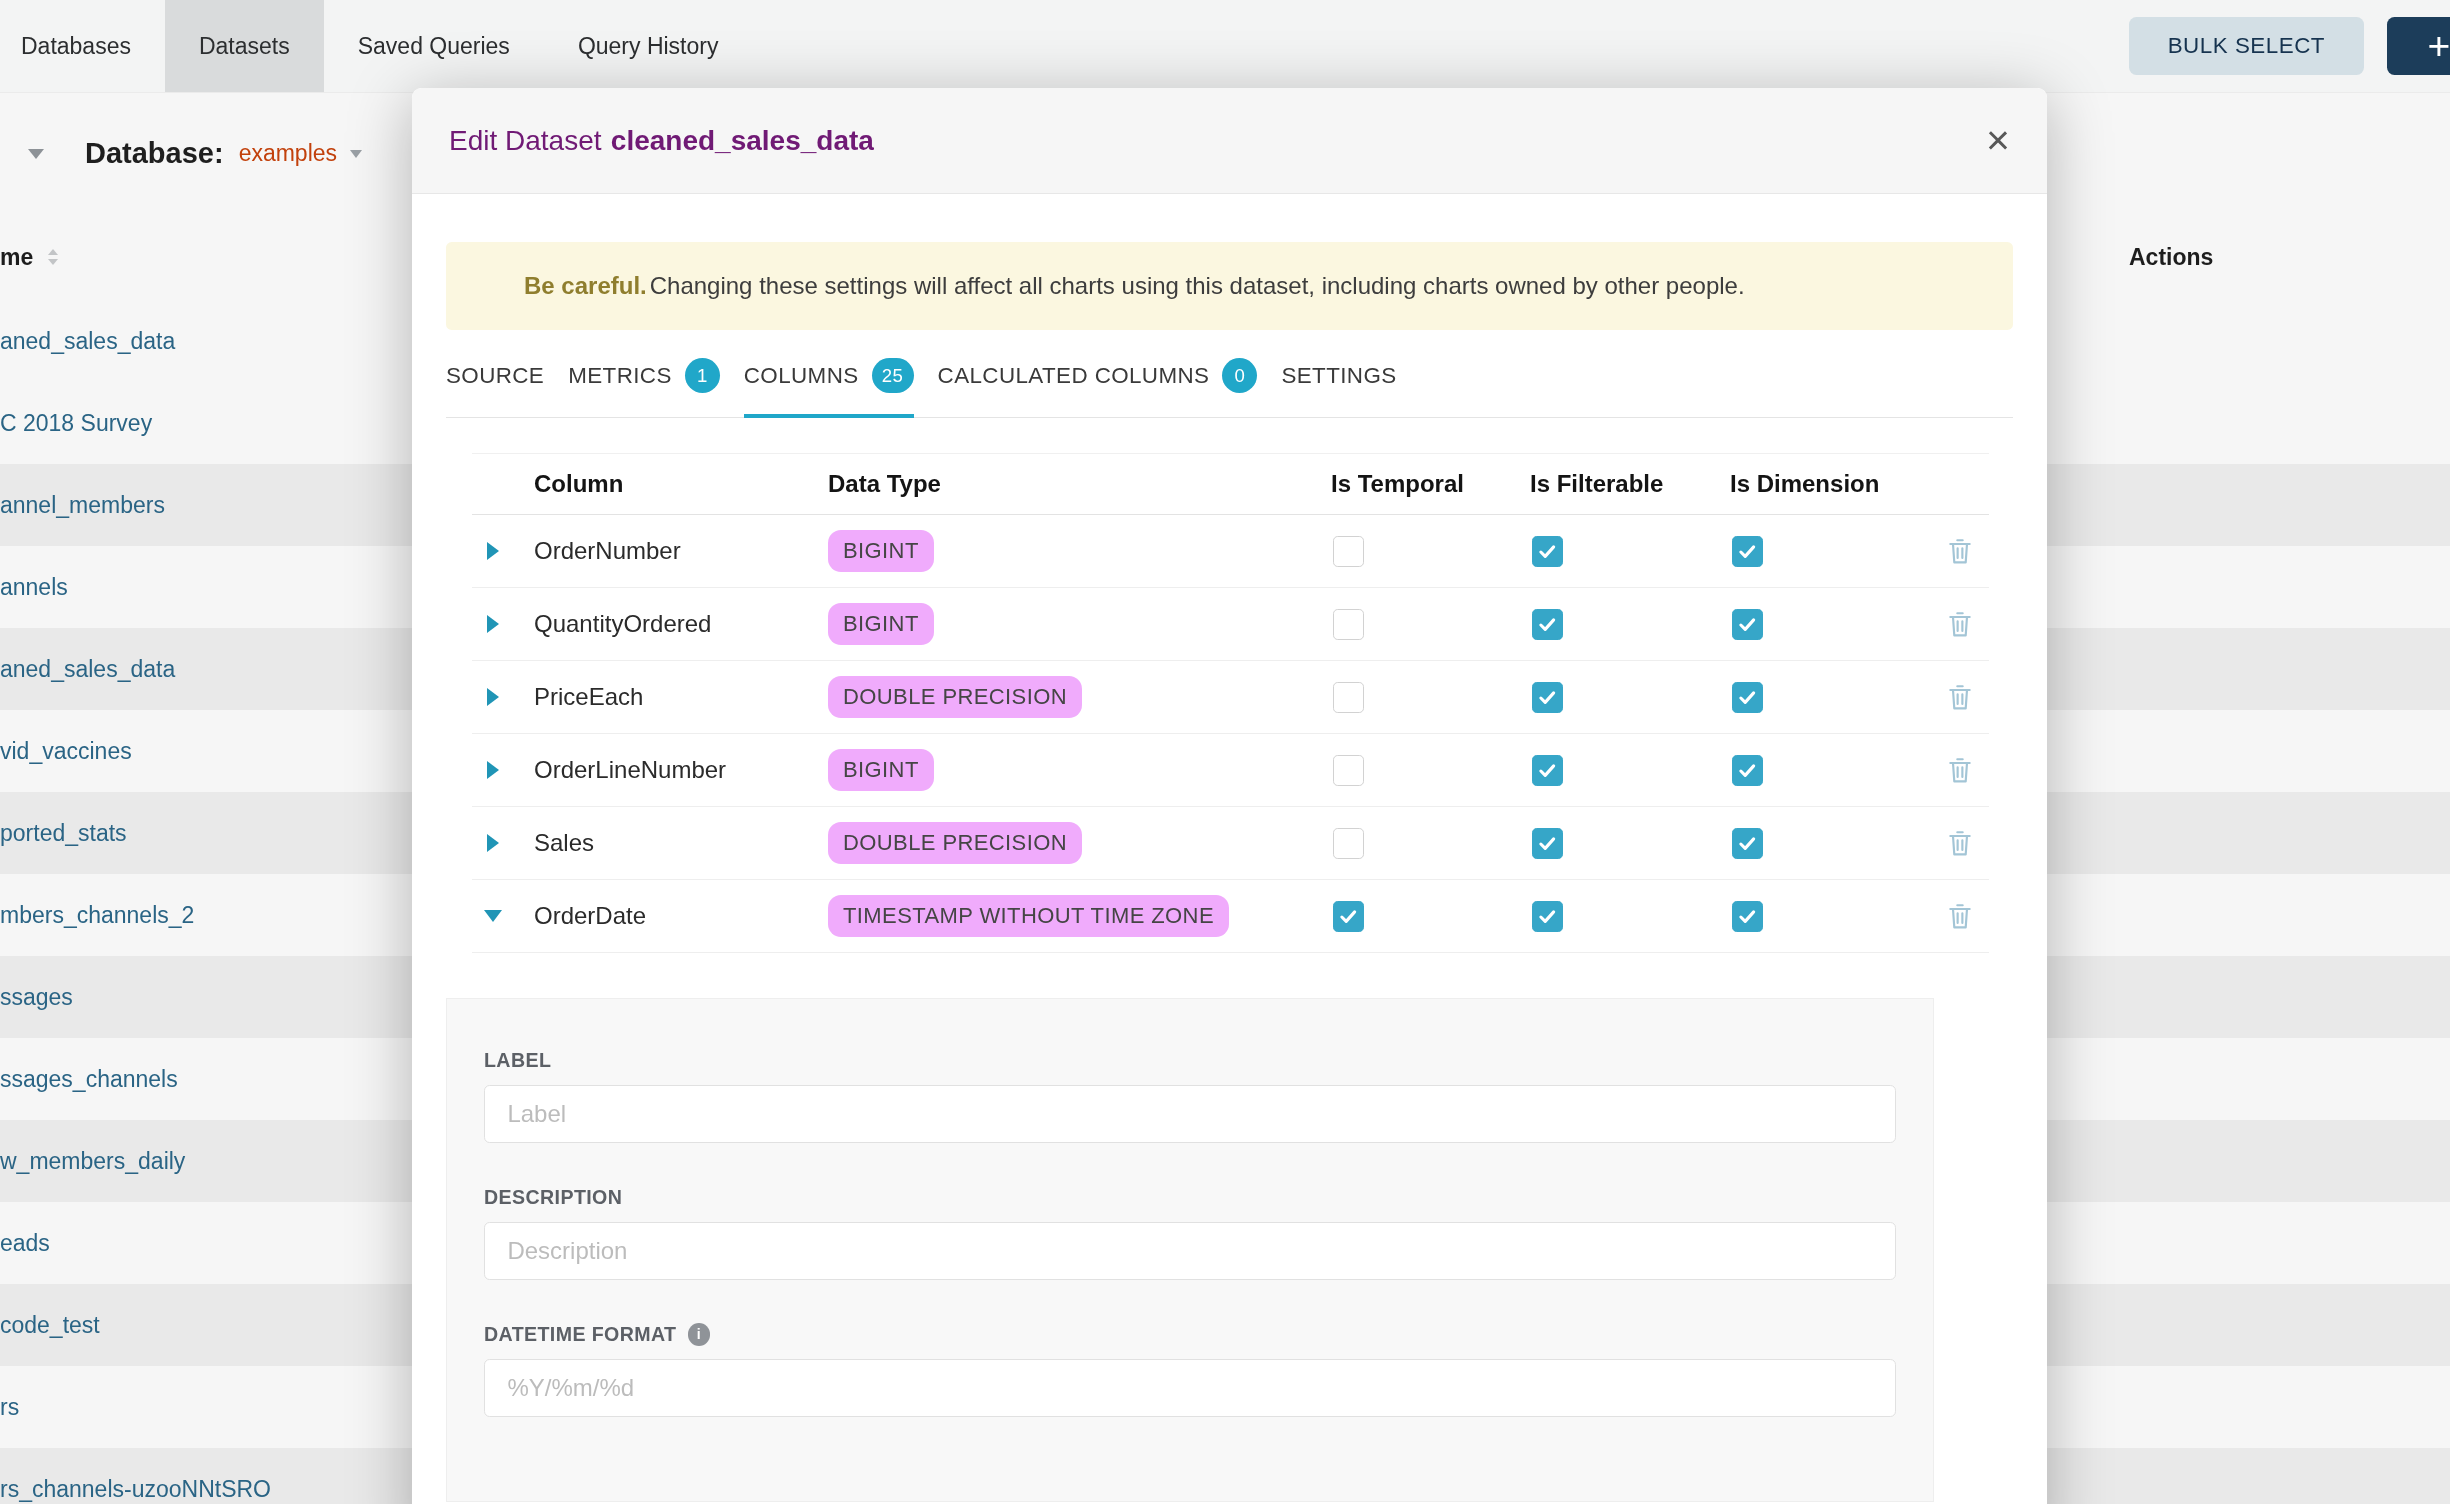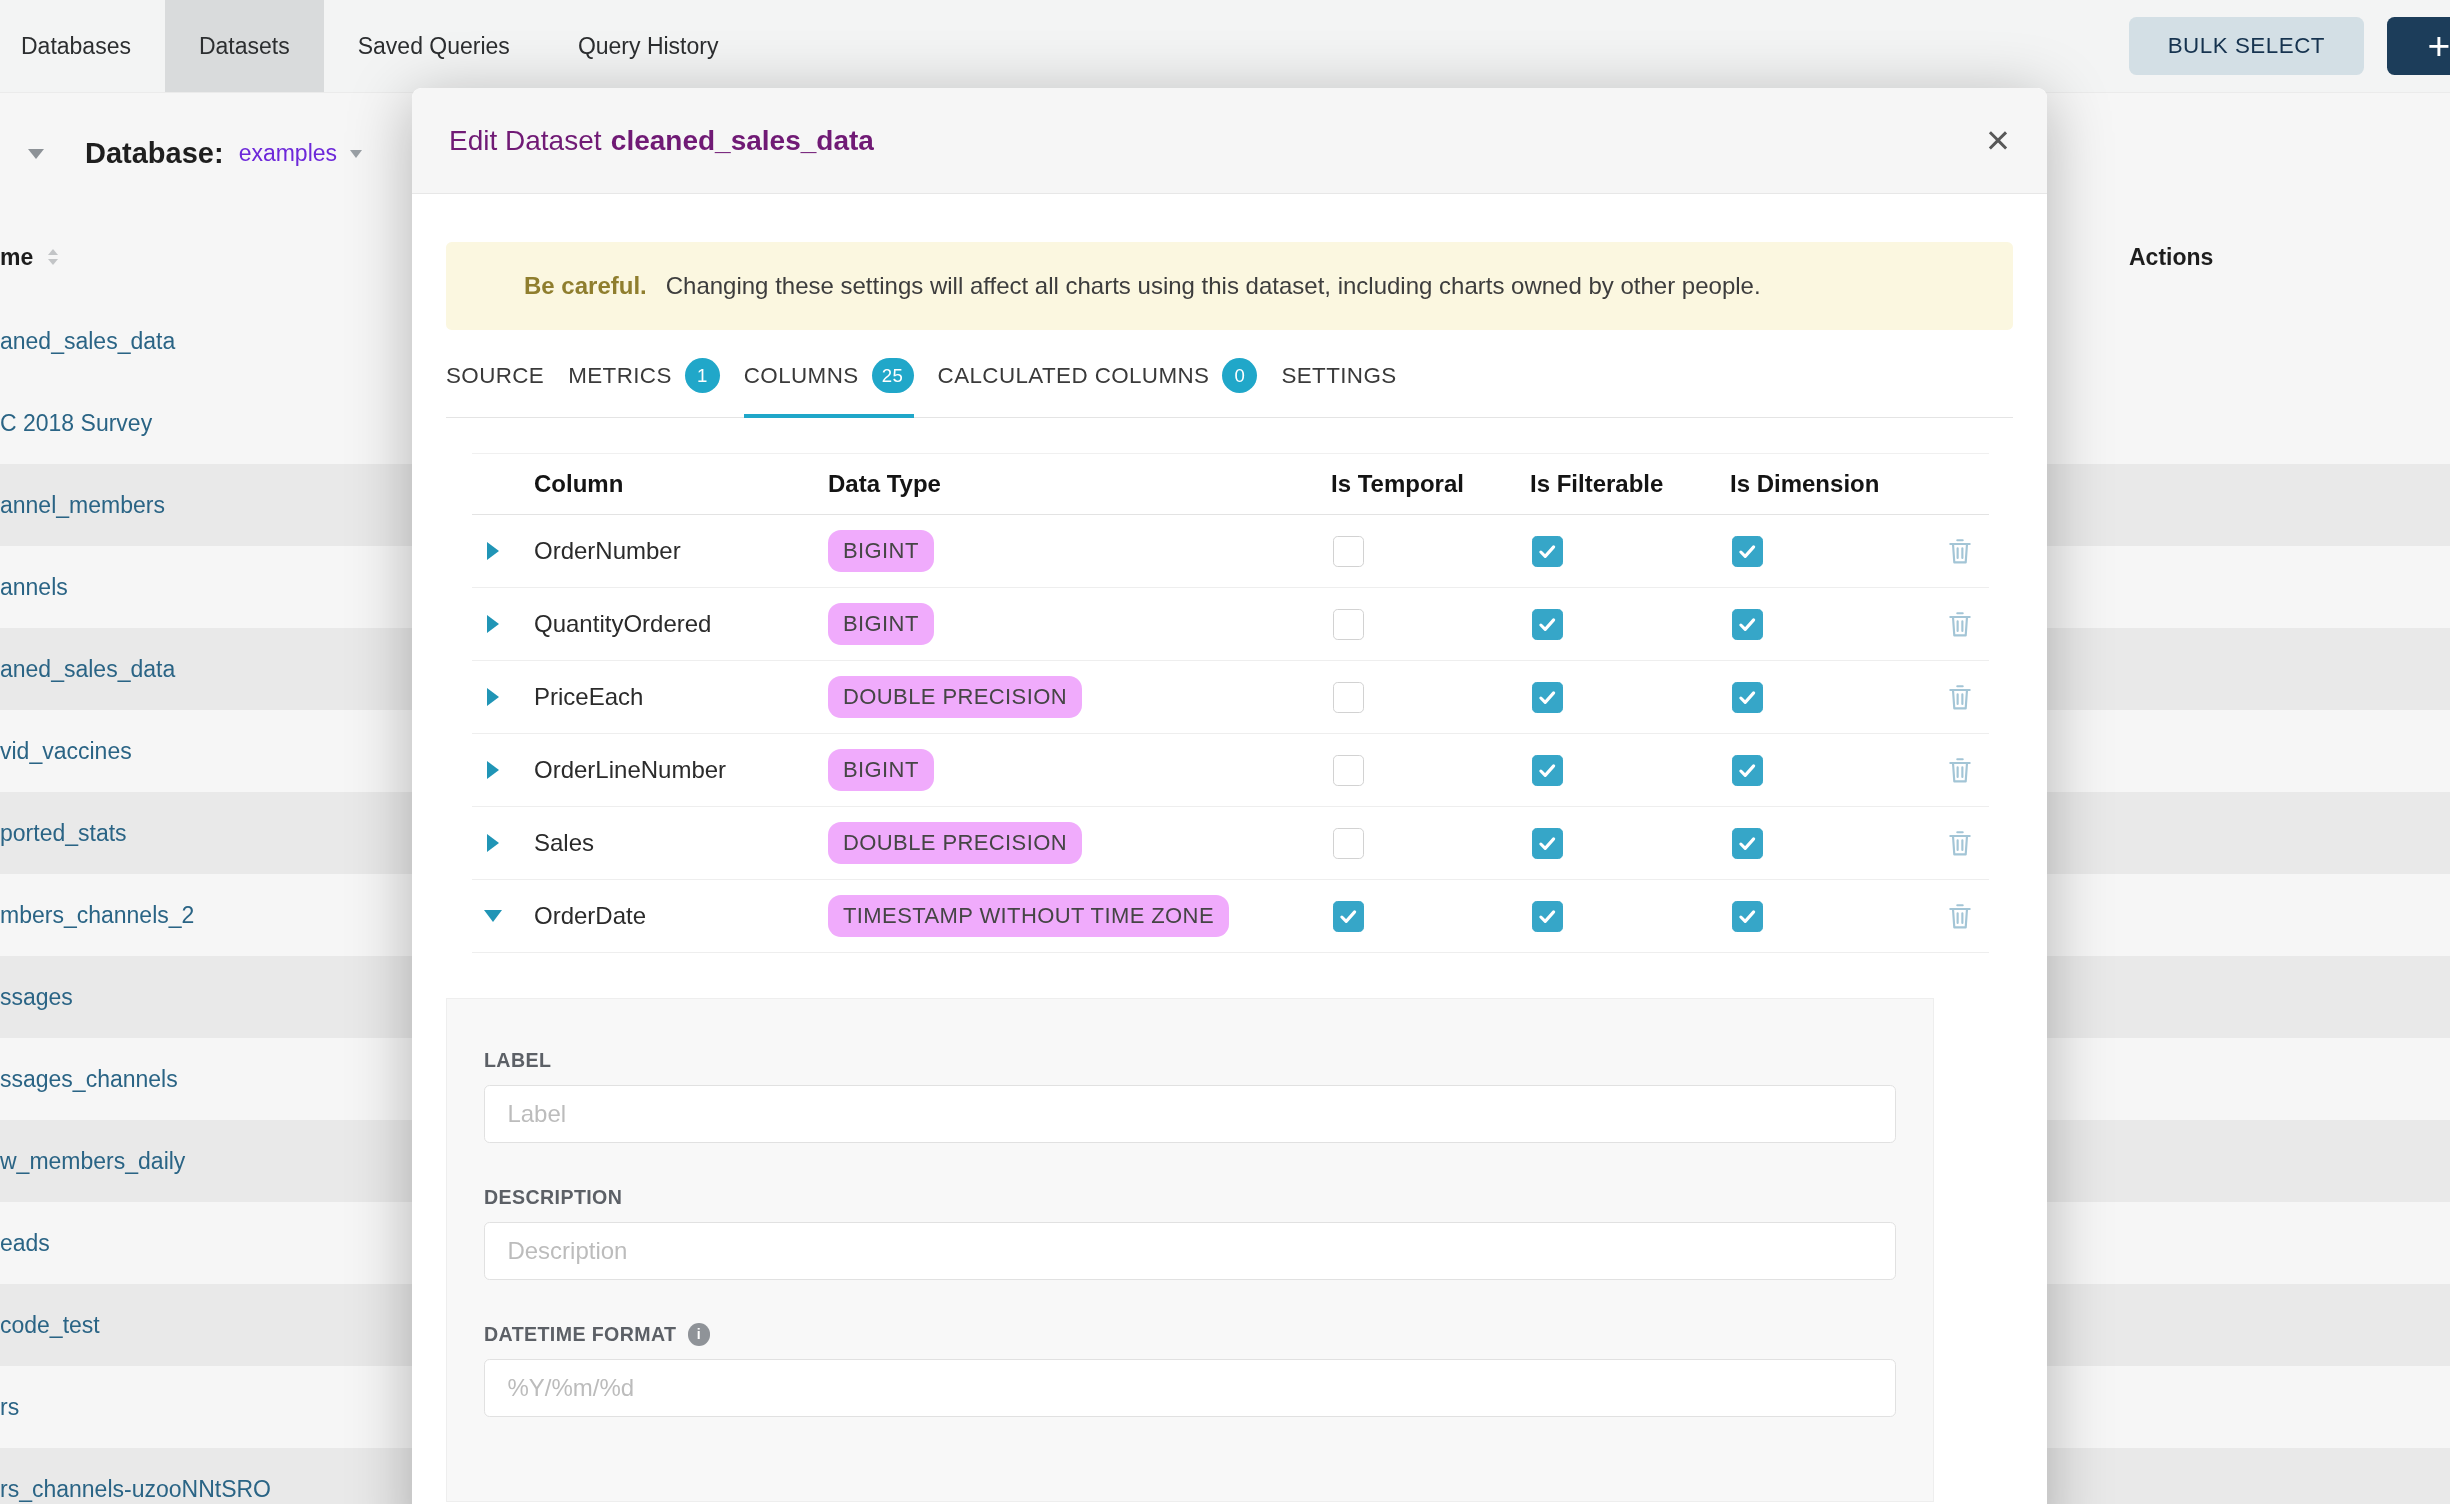--- a/index.html
+++ b/index.html
@@ -24,21 +24,21 @@
   .nav-right{margin-left:auto;display:flex;align-items:center;gap:23px;}
   .bulk-select{height:58px;padding:0 39px;background:#d3dfe5;color:#16334f;font-size:22.4px;font-weight:500;
     border:none;border-radius:7.5px;letter-spacing:0.5px;font-family:inherit;cursor:pointer;}
   .add-btn{height:58px;width:104px;background:var(--darkbtn);color:#fff;font-size:39px;border:none;border-radius:7.5px;
     margin-right:-41px;display:flex;align-items:center;justify-content:center;cursor:pointer;font-family:inherit;}
 
   
   .toolbar{height:121px;display:flex;align-items:center;padding-left:28px;}
   .tri-down{width:0;height:0;border-left:8.4px solid transparent;border-right:8.4px solid transparent;border-top:10.3px solid #8d9297;cursor:pointer;}
   .db-label{margin-left:41px;font-weight:700;font-size:29px;color:#1f1f1f;}
-  .db-value{margin-left:15px;font-size:23px;color:#6d28d9;cursor:pointer;}
+  .db-value{margin-left:15px;font-size:23px;color:#c2410c;cursor:pointer;}
   .tri-down.small{margin-left:13px;border-left-width:6.5px;border-right-width:6.5px;border-top-width:8.4px;border-top-color:#9aa0a5;}
 
   
   .bg-header{height:86px;display:flex;align-items:center;position:relative;font-weight:700;font-size:23px;color:#1d1d1d;}
   .sort-icon{display:inline-flex;flex-direction:column;gap:3.7px;margin-left:15px;cursor:pointer;}
   .tri-up-s{width:0;height:0;border-left:5.6px solid transparent;border-right:5.6px solid transparent;border-bottom:6.5px solid #c2c4c6;display:block;}
   .tri-down-s{width:0;height:0;border-left:5.6px solid transparent;border-right:5.6px solid transparent;border-top:6.5px solid #c2c4c6;display:block;}
   .bg-h-actions{position:absolute;left:2129px;}
   .bg-row{height:82px;display:flex;align-items:center;}
   .bg-row.shaded{background:#e9e9e9;}
@@ -49,21 +49,21 @@
     box-shadow:0 11.2px 65px rgba(0,0,0,.28);z-index:10;overflow:hidden;}
   .modal-header{height:106px;background:#f6f6f6;border-bottom:0.9px solid #e7e7e7;display:flex;align-items:center;padding:0 37px;border-radius:9.3px 9.3px 0 0;}
   .modal-title{font-size:28px;color:#701a75;}
   .modal-title b{margin-left:9.3px;}
   .close-x{margin-left:auto;font-size:41px;color:#585858;cursor:pointer;line-height:1;font-weight:300;}
   .modal-body{padding:0 34px;}
 
   .warning{margin-top:48px;background:var(--warnbg);border-radius:5.6px;height:88px;display:flex;align-items:center;
     padding:0 30px;font-size:24px;color:#3d3d3d;white-space:nowrap;}
   .warning b{color:var(--warnaccent);margin-left:48px;}
-  .warning .warn-rest{margin-left:19px;}
+  .warning .warn-rest{margin-left:3px;}
 
   .tabs{display:flex;gap:24px;margin-top:28px;border-bottom:0.9px solid #e4e4e4;}
   .tab{display:flex;align-items:center;gap:13px;padding-bottom:24px;font-size:22.4px;color:#3a3a3a;letter-spacing:0.4px;position:relative;cursor:pointer;white-space:nowrap;}
   .tab.active::after{content:"";position:absolute;left:0;right:0;bottom:-0.9px;height:3.7px;background:var(--accent);}
   .badge{min-width:35px;height:35px;border-radius:17.7px;background:var(--accent);color:#fff;font-size:18.6px;
     display:flex;align-items:center;justify-content:center;padding:0 10.3px;}
 
   .cols-table{margin:35px 24px 0 26px;}
   .cols-header{display:flex;align-items:center;height:62px;border-top:0.9px solid #f0f0f0;border-bottom:1.9px solid #e3e3e3;
     font-size:24px;font-weight:700;color:#141414;}

